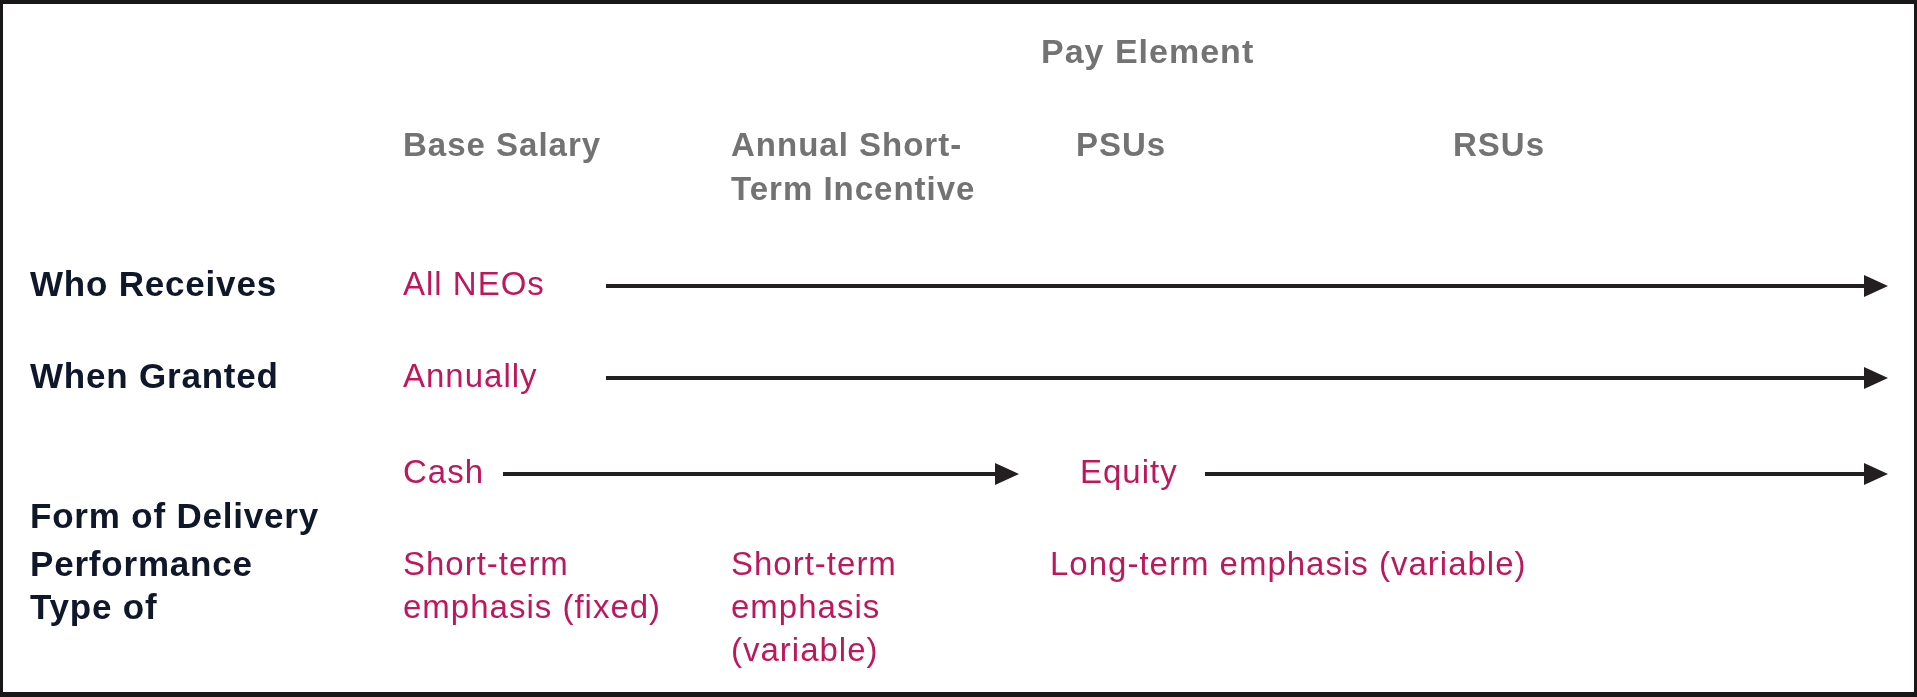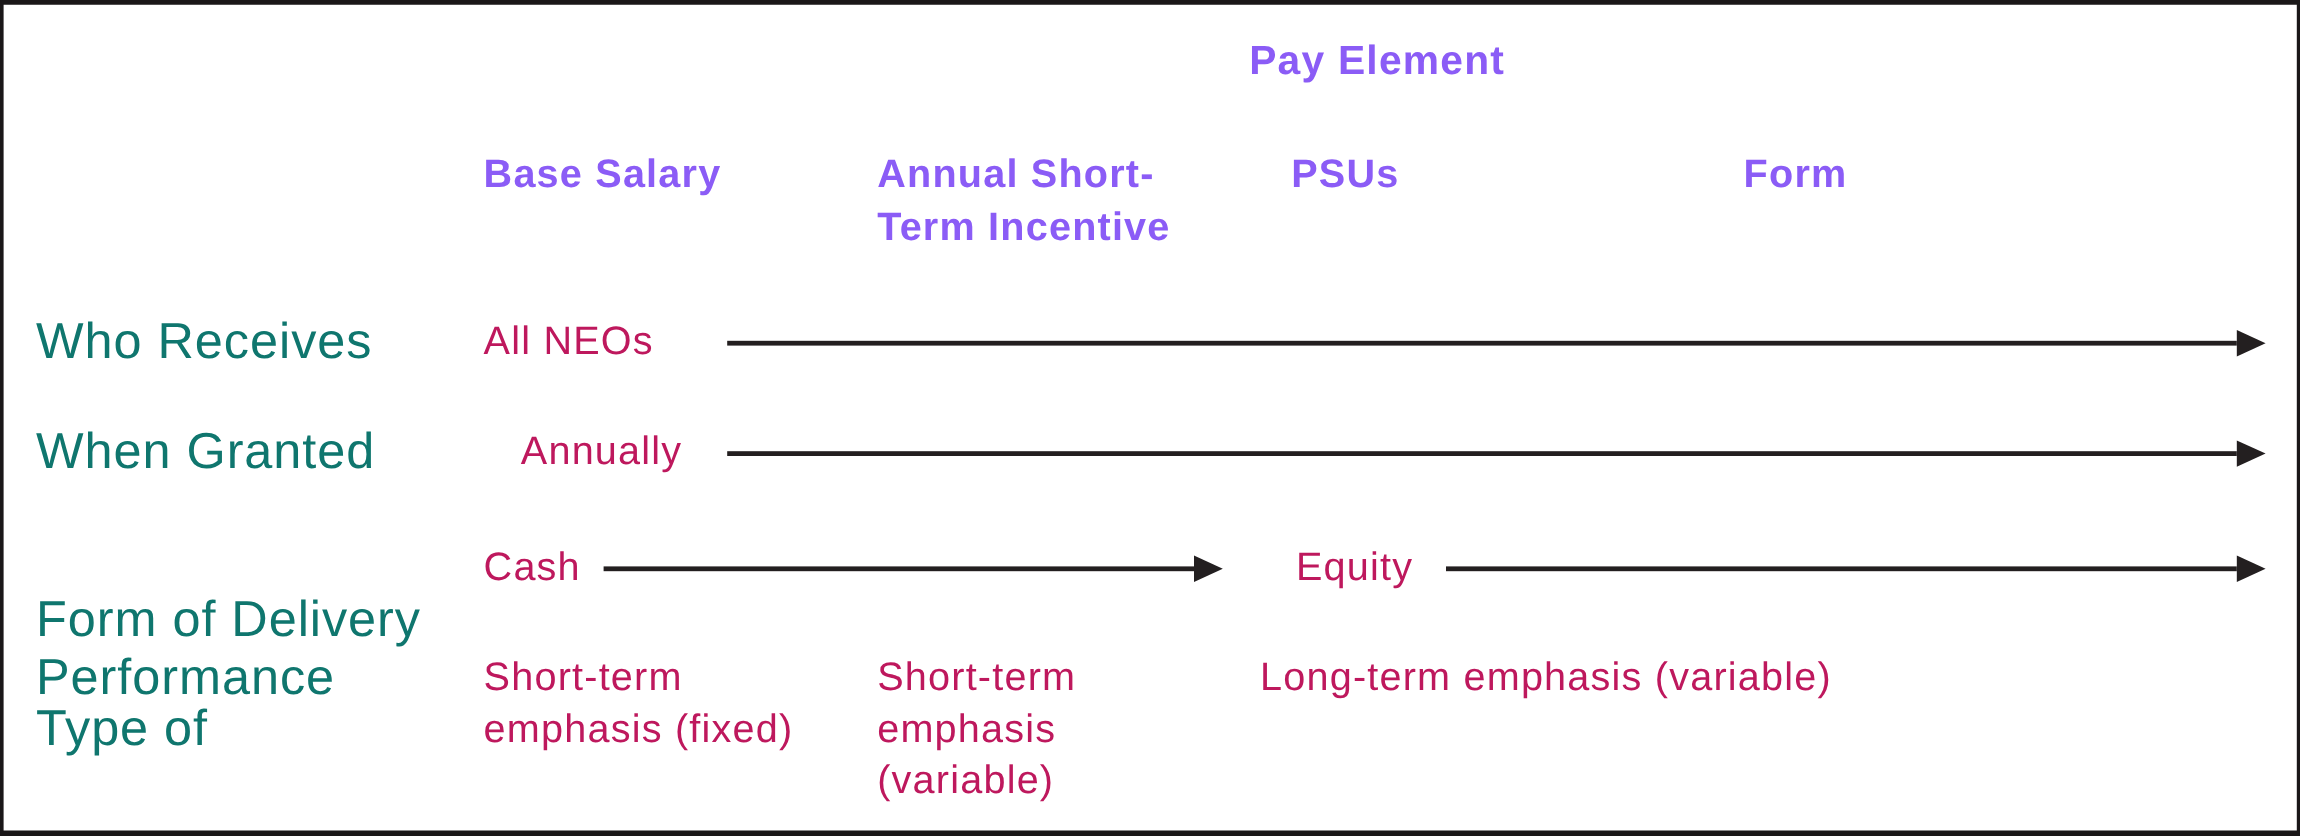--- a/index.html
+++ b/index.html
@@ -14,30 +14,30 @@
     height: 697px;
     box-sizing: border-box;
     background: #ffffff;
     border-style: solid;
     border-color: #1a1718;
     border-width: 4px 3px 5px 3px;
     overflow: hidden;
   }
   .abs { position: absolute; white-space: nowrap; }
   .accent {
-    color: #8b5cf6;
+    color: #737373;
     font-weight: 700;
     letter-spacing: 1px;
   }
   .fig-title { font-size: 34px; line-height: 40px; }
   .col-head  { font-size: 33px; line-height: 44px; }
   .row-label {
-    color: #0f766e;
-    font-weight: 400;
-    font-size: 42px;
+    color: #0f172a;
+    font-weight: 700;
+    font-size: 35px;
     line-height: 43px;
     letter-spacing: 0.8px;
   }
   .cell {
     color: #be185d;
     font-weight: 400;
     font-size: 33px;
     line-height: 43px;
     letter-spacing: 1px;
   }
@@ -67,28 +67,28 @@
 
   <div class="abs accent col-head" style="left:400px; top:119px;">Base Salary</div>
 
   <div class="abs accent col-head" style="left:728px; top:119px;">
     <div>Annual Short-</div>
     <div>Term Incentive</div>
   </div>
 
   <div class="abs accent col-head" style="left:1073px; top:119px;">PSUs</div>
 
-  <div class="abs accent col-head" style="left:1450px; top:119px;">Form</div>
+  <div class="abs accent col-head" style="left:1450px; top:119px;">RSUs</div>
 
   <div class="abs row-label" style="left:27px; top:258px;">Who Receives</div>
   <div class="abs cell" style="left:400px; top:258px;">All NEOs</div>
   <div class="arrow" style="left:603px; top:280px; width:1258px;"></div>
 
   <div class="abs row-label" style="left:27px; top:350px;">When Granted</div>
-  <div class="abs cell" style="left:400px; top:350px;margin-left:31px;">Annually</div>
+  <div class="abs cell" style="left:400px; top:350px;">Annually</div>
   <div class="arrow" style="left:603px; top:372px; width:1258px;"></div>
 
   <div class="abs row-label" style="left:27px; top:446px;margin-top:44px;">Form of Delivery</div>
   <div class="abs cell" style="left:400px; top:446px;">Cash</div>
   <div class="arrow" style="left:500px; top:468px; width:492px;"></div>
   <div class="abs cell" style="left:1077px; top:446px;">Equity</div>
   <div class="arrow" style="left:1202px; top:468px; width:659px;"></div>
 
   <div class="abs row-label" style="left:27px; top:538px;">
     <div>Performance</div>

